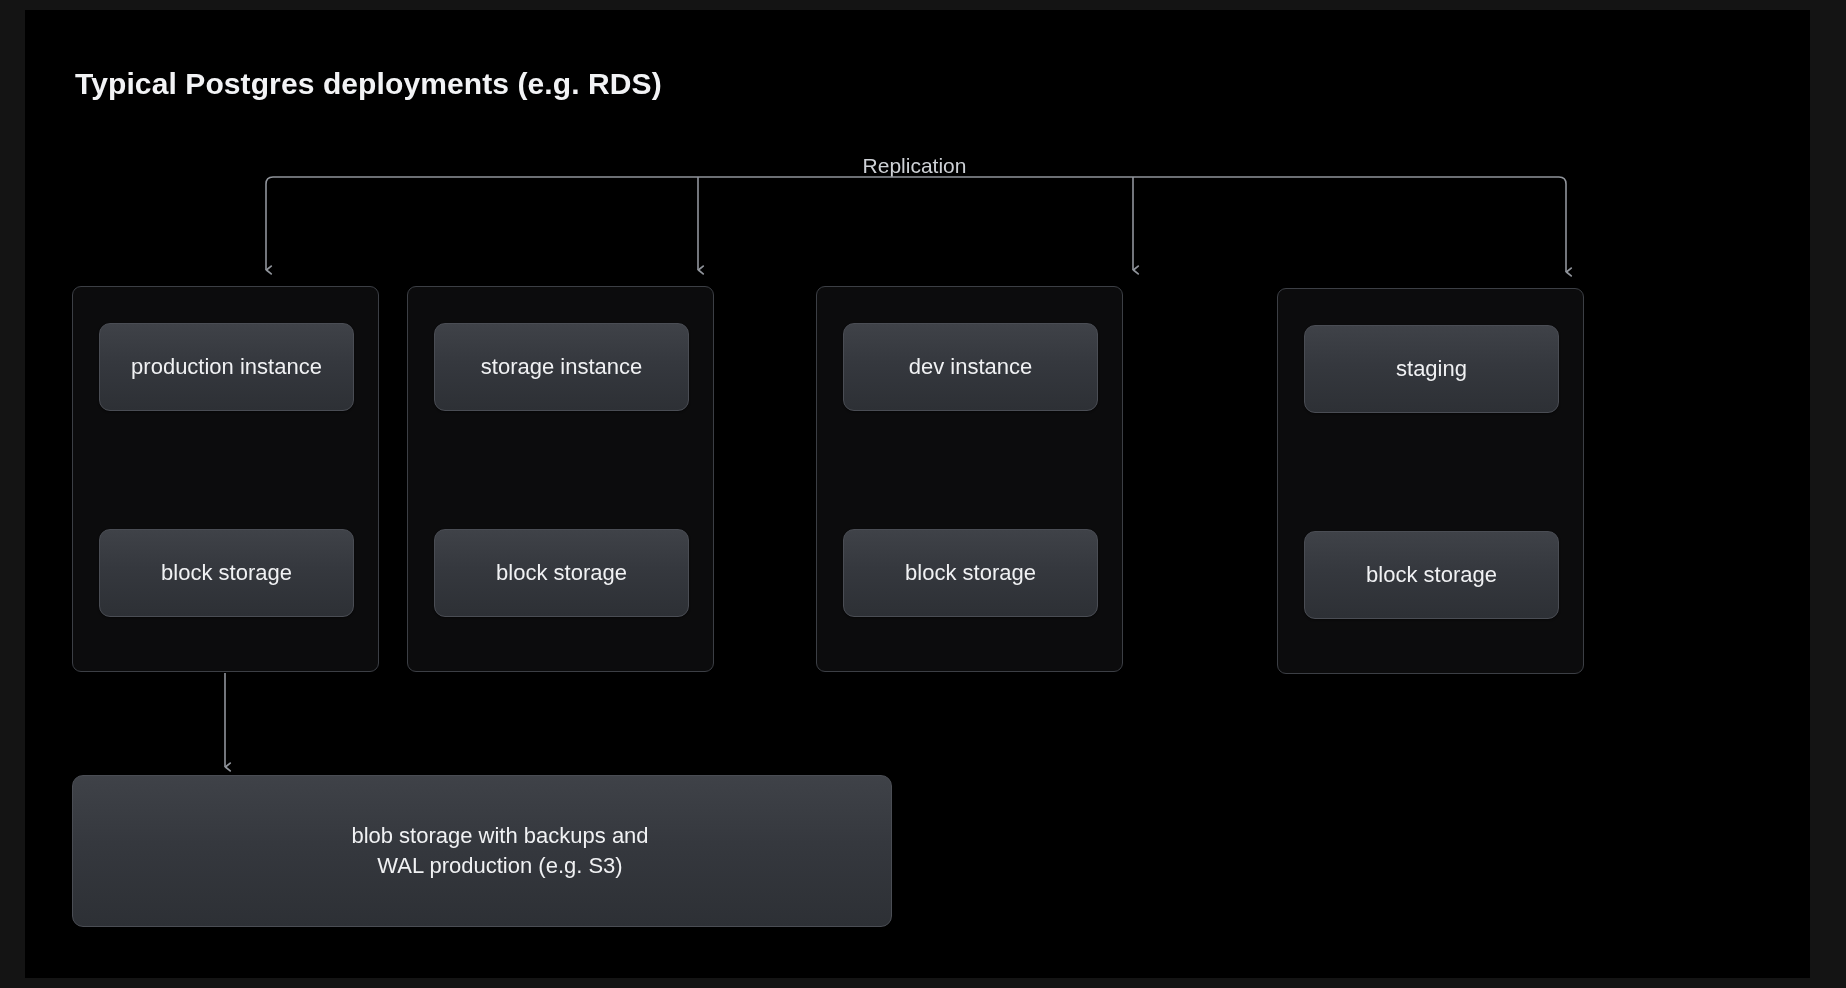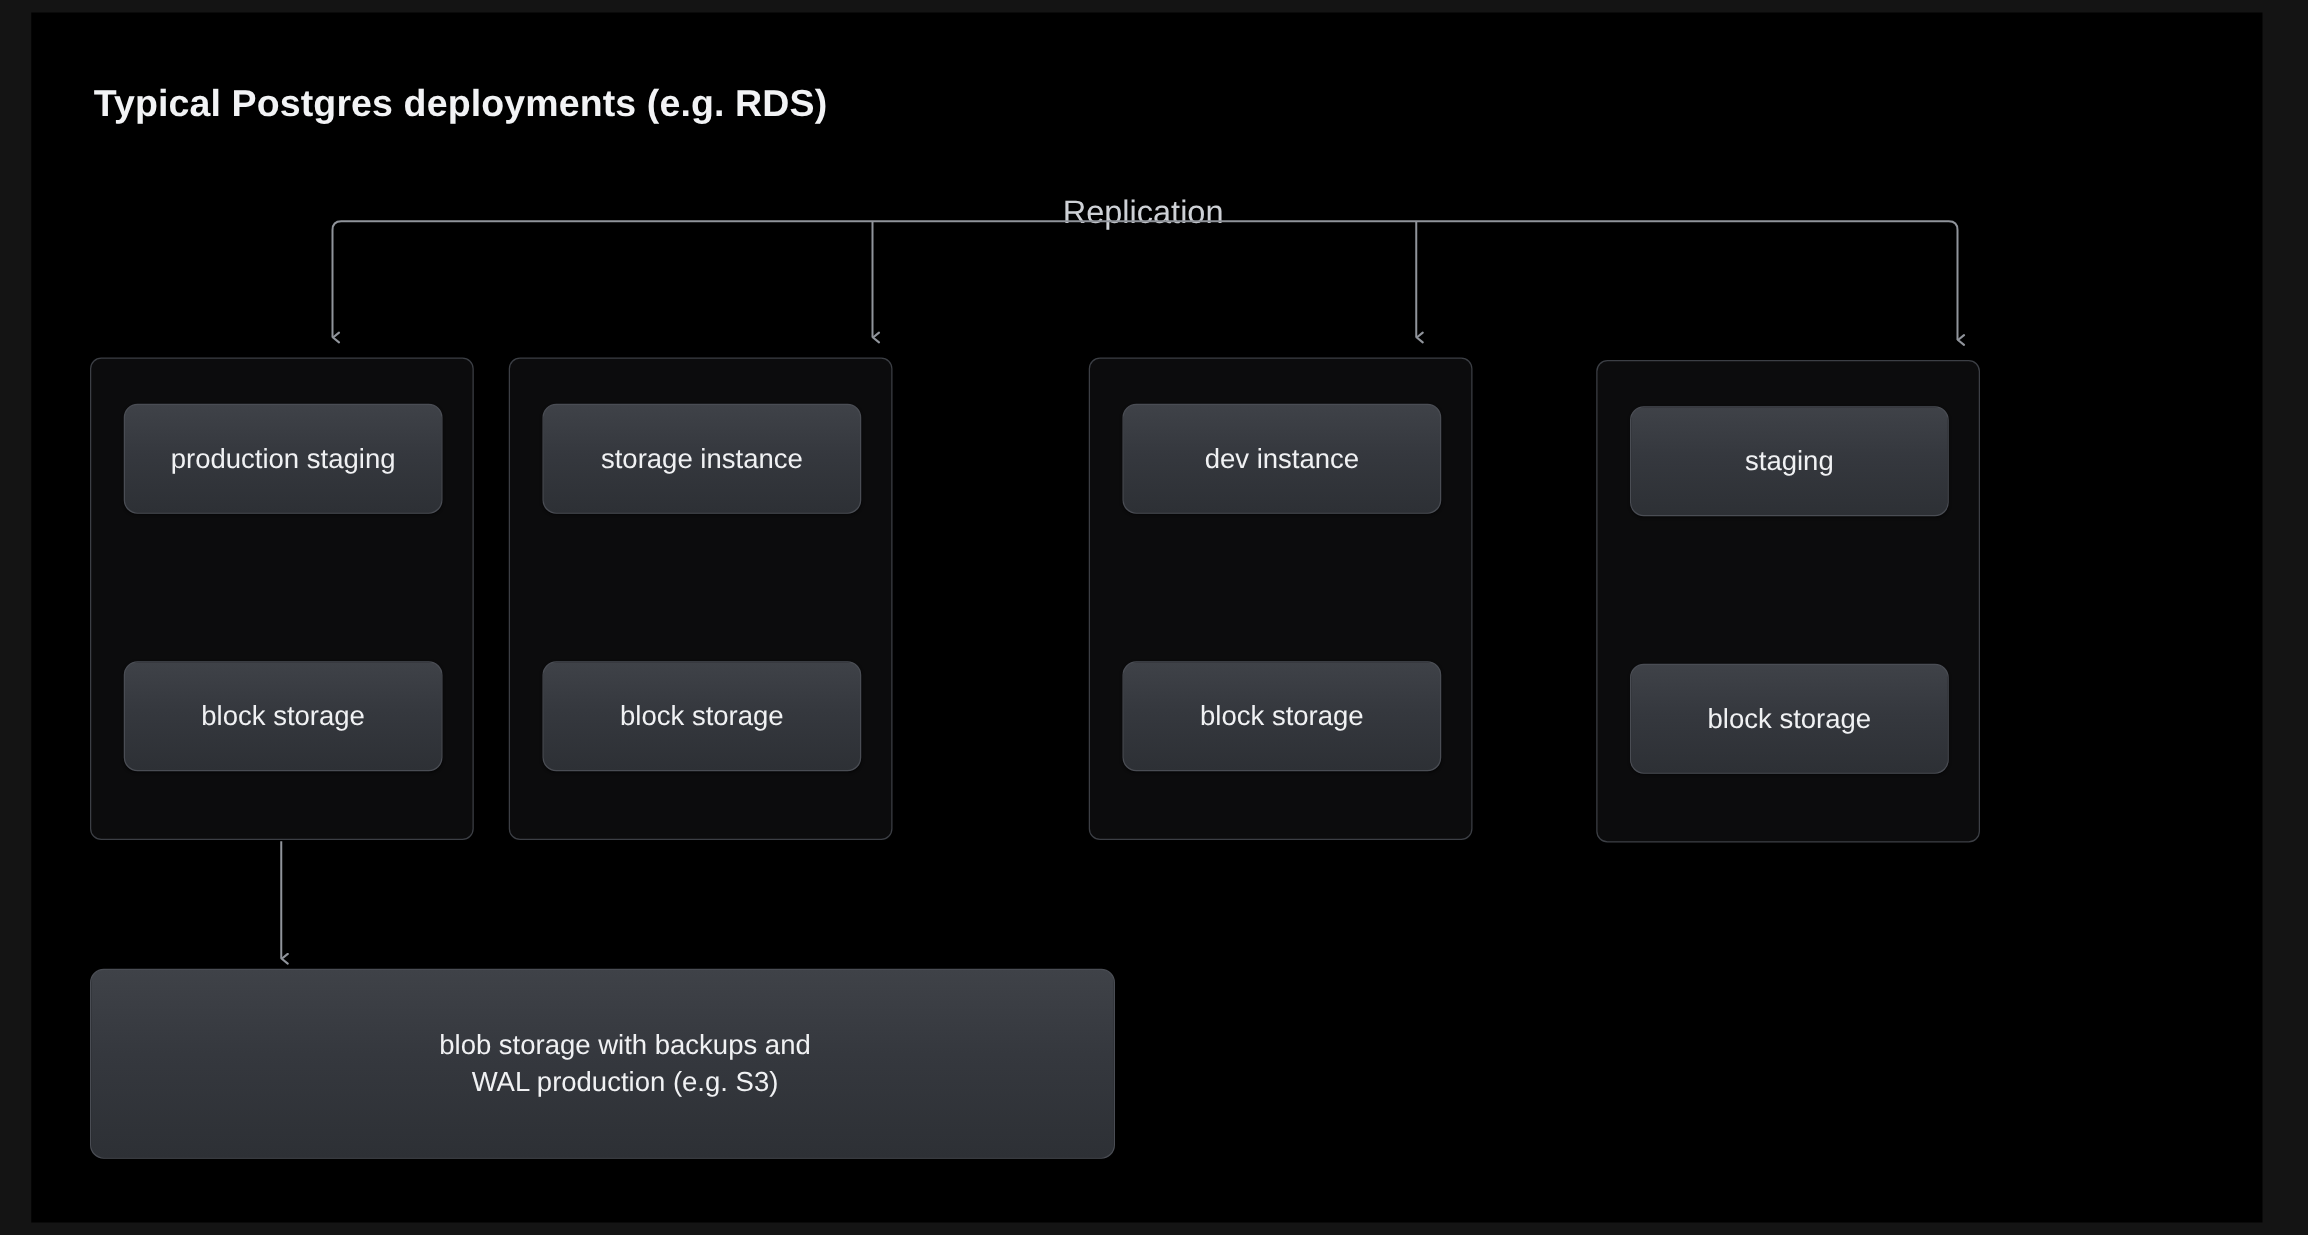--- a/index.html
+++ b/index.html
@@ -9,21 +9,21 @@
 
   #canvas{position:relative;width:1846px;height:988px;background:#141414;}
 
   #panel{position:absolute;left:25px;top:10px;width:1785px;height:968px;
          background:#000000;overflow:hidden;}
 
   #title{position:absolute;left:50px;top:57px;font-size:30px;font-weight:700;
          color:#f2f3f5;letter-spacing:.1px;white-space:nowrap;}
 
   #replication-label{position:absolute;left:0;top:144px;width:1785px;
-         text-align:center;font-size:26px;color:#ced1d6;font-weight:400;}
+         text-align:center;font-size:21px;color:#ced1d6;font-weight:400;}
   
   #replication-label span{position:relative;left:-3px;}
 
   #edges{position:absolute;left:0;top:0;width:1785px;height:968px;
          pointer-events:none;}
 
   .group-box{position:absolute;border:1px solid #3c3f45;border-radius:9px;
          background:#0c0c0d;box-sizing:border-box;}
 
   .node{position:absolute;box-sizing:border-box;border-radius:11px;
@@ -69,30 +69,30 @@
         <path d="M970,360 L970,430" marker-start="url(#arrowUp)" marker-end="url(#arrowDown)"></path>
         <path d="M1405,362 L1405,432" marker-start="url(#arrowUp)" marker-end="url(#arrowDown)"></path>
       </g>
 
       <g stroke="#90949b" stroke-width="1.6" fill="none">
         <path d="M200,663 L200,757" marker-end="url(#arrowDown)"></path>
       </g>
     </svg>
 
     <div class="group-box" style="left:47px;top:276px;width:307px;height:386px;">
-      <div class="node" style="left:26px;top:36px;width:255px;height:88px;">production staging</div>
+      <div class="node" style="left:26px;top:36px;width:255px;height:88px;">production instance</div>
       <div class="node" style="left:26px;top:242px;width:255px;height:88px;">block storage</div>
     </div>
 
     <div class="group-box" style="left:382px;top:276px;width:307px;height:386px;">
       <div class="node" style="left:26px;top:36px;width:255px;height:88px;">storage instance</div>
       <div class="node" style="left:26px;top:242px;width:255px;height:88px;">block storage</div>
     </div>
 
-    <div class="group-box" style="left:846px;top:276px;width:307px;height:386px;">
+    <div class="group-box" style="left:791px;top:276px;width:307px;height:386px;">
       <div class="node" style="left:26px;top:36px;width:255px;height:88px;">dev instance</div>
       <div class="node" style="left:26px;top:242px;width:255px;height:88px;">block storage</div>
     </div>
 
     <div class="group-box" style="left:1252px;top:278px;width:307px;height:386px;">
       <div class="node" style="left:26px;top:36px;width:255px;height:88px;">staging</div>
       <div class="node" style="left:26px;top:242px;width:255px;height:88px;">block storage</div>
     </div>
 
     <div class="node multiline" style="left:47px;top:765px;width:820px;height:152px;

